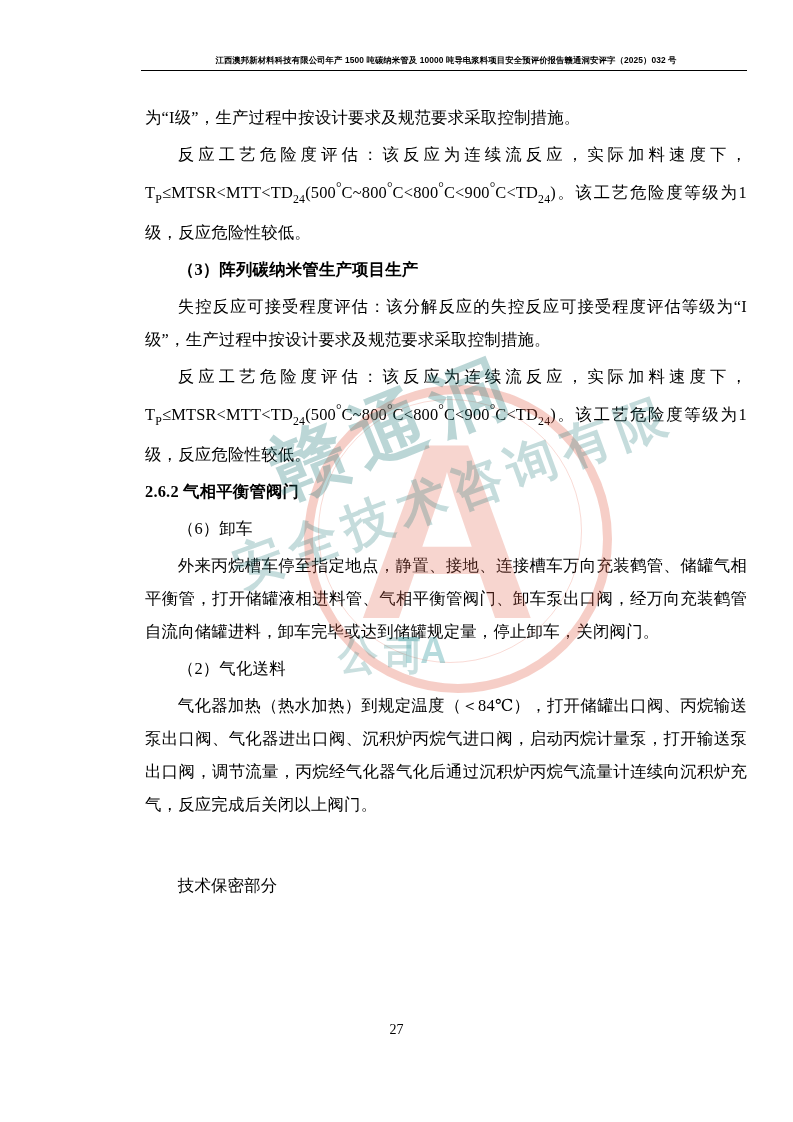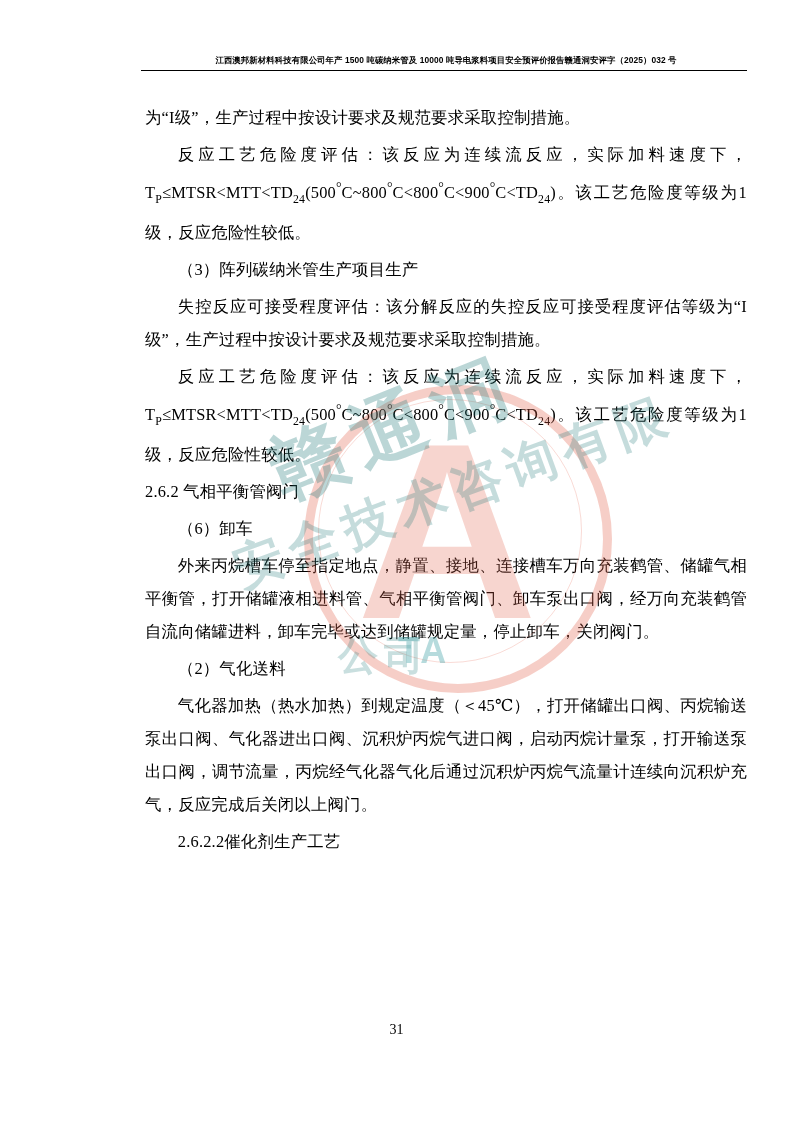--- a/index.html
+++ b/index.html
@@ -42,21 +42,21 @@
     text-align: justify;
     letter-spacing: 0.2px;
   }
   p {
     margin: 4px;
   }
   .indent {
     text-indent: 2em;
   }
   .heading {
-    font-weight: normal;
+    font-weight: bold;
     font-size: 16.4px;
     line-height: 33px;
   }
   .sub {
     font-size: 0.72em;
     vertical-align: sub;
   }
   .deg {
     font-size: 0.85em;
     vertical-align: super;
@@ -180,35 +180,35 @@
 
       <p class="heading">2.6.2 气相平衡管阀门</p>
 
 
       <p class="indent">（6）卸车</p>
 
       <p class="indent">外来丙烷槽车停至指定地点，静置、接地、连接槽车万向充装鹤管、储罐气相平衡管，打开储罐液相进料管、气相平衡管阀门、卸车泵出口阀，经万向充装鹤管自流向储罐进料，卸车完毕或达到储罐规定量，停止卸车，关闭阀门。</p>
 
       <p class="indent">（2）气化送料</p>
 
-      <p class="indent">气化器加热（热水加热）到规定温度（＜45℃），打开储罐出口阀、丙烷输送泵出口阀、气化器进出口阀、沉积炉丙烷气进口阀，启动丙烷计量泵，打开输送泵出口阀，调节流量，丙烷经气化器气化后通过沉积炉丙烷气流量计连续向沉积炉充气，反应完成后关闭以上阀门。</p>
-
-      <p class="indent">2.6.2.2催化剂生产工艺</p>
+      <p class="indent">气化器加热（热水加热）到规定温度（＜84℃），打开储罐出口阀、丙烷输送泵出口阀、气化器进出口阀、沉积炉丙烷气进口阀，启动丙烷计量泵，打开输送泵出口阀，调节流量，丙烷经气化器气化后通过沉积炉丙烷气流量计连续向沉积炉充气，反应完成后关闭以上阀门。</p>
+
 
       <div class="spacer-lg"></div>
 
+      <p class="indent">技术保密部分</p>
 
     </div>
   </div>
 
   <div class="watermark">
     <div class="wm-ring"></div>
     <div class="wm-ring-inner"></div>
     <div class="wm-a">A</div>
     <div class="wm-cn wm-cn-big">赣通洞</div>
     <div class="wm-cn wm-cn-mid">安全技术咨询有限</div>
     <div class="wm-cn wm-cn-small">公司</div>
     <div class="wm-ta">TA</div>
   </div>
 
-  <div class="page-number">31</div>
+  <div class="page-number">27</div>
 
 </div>
 
 </body></html>

